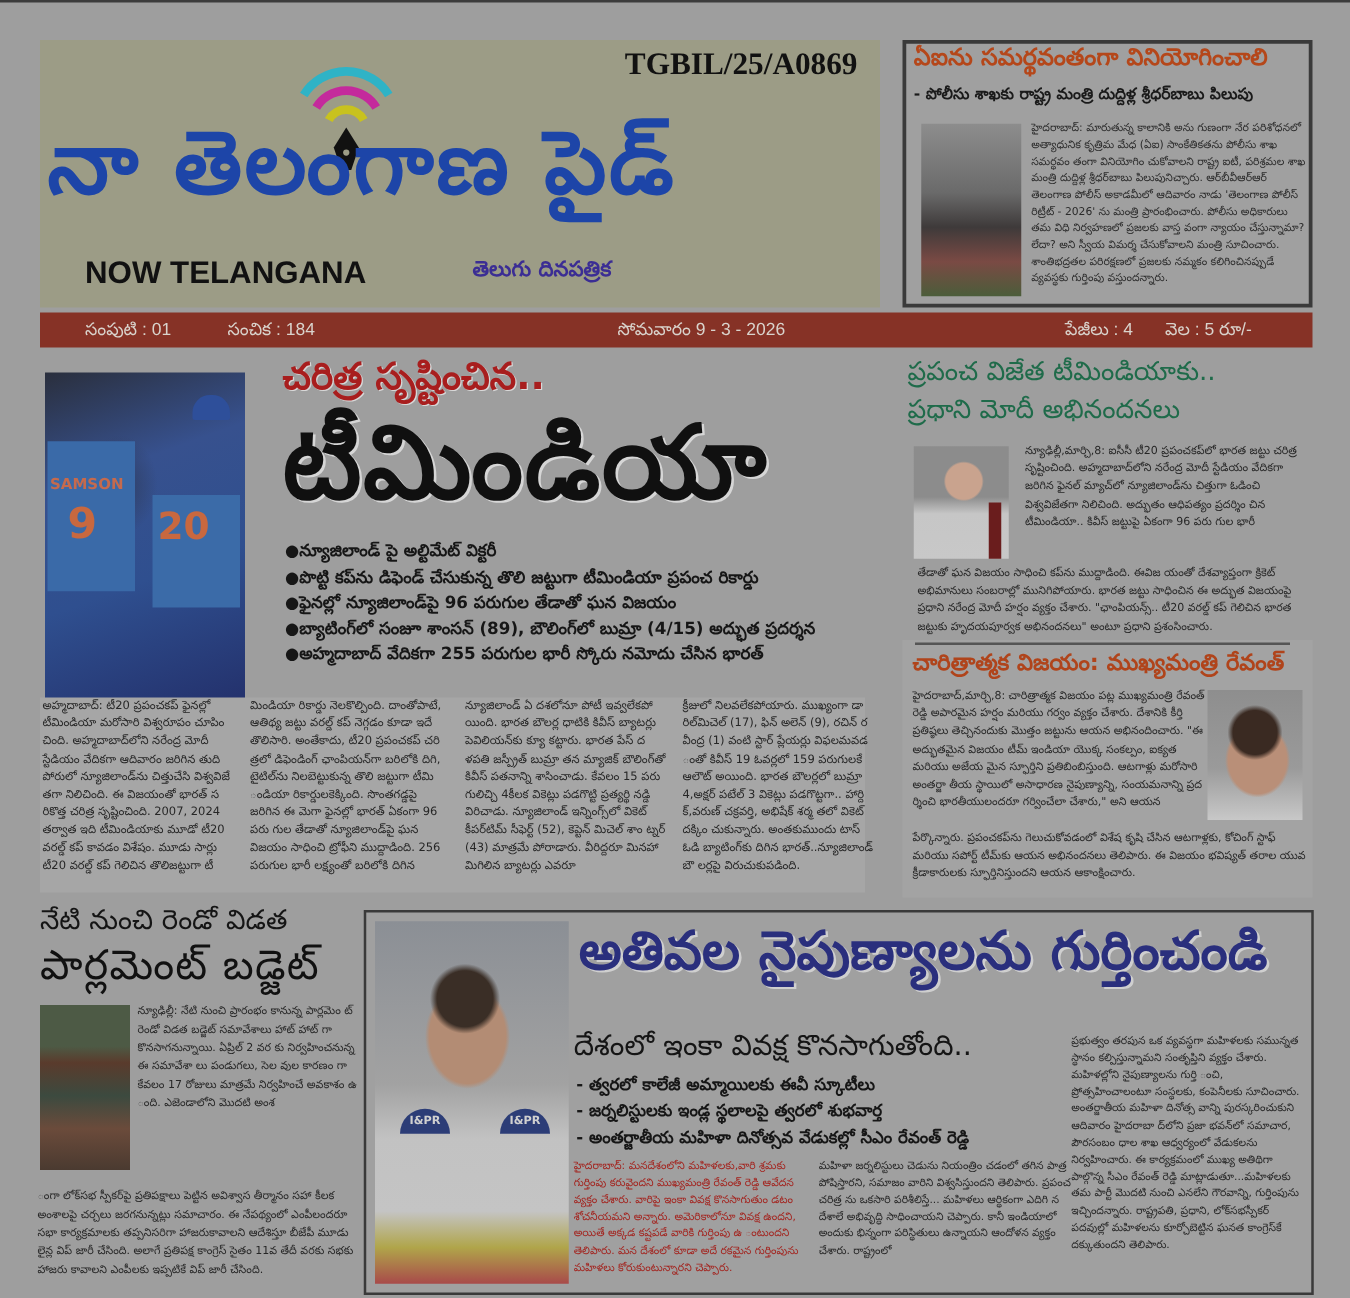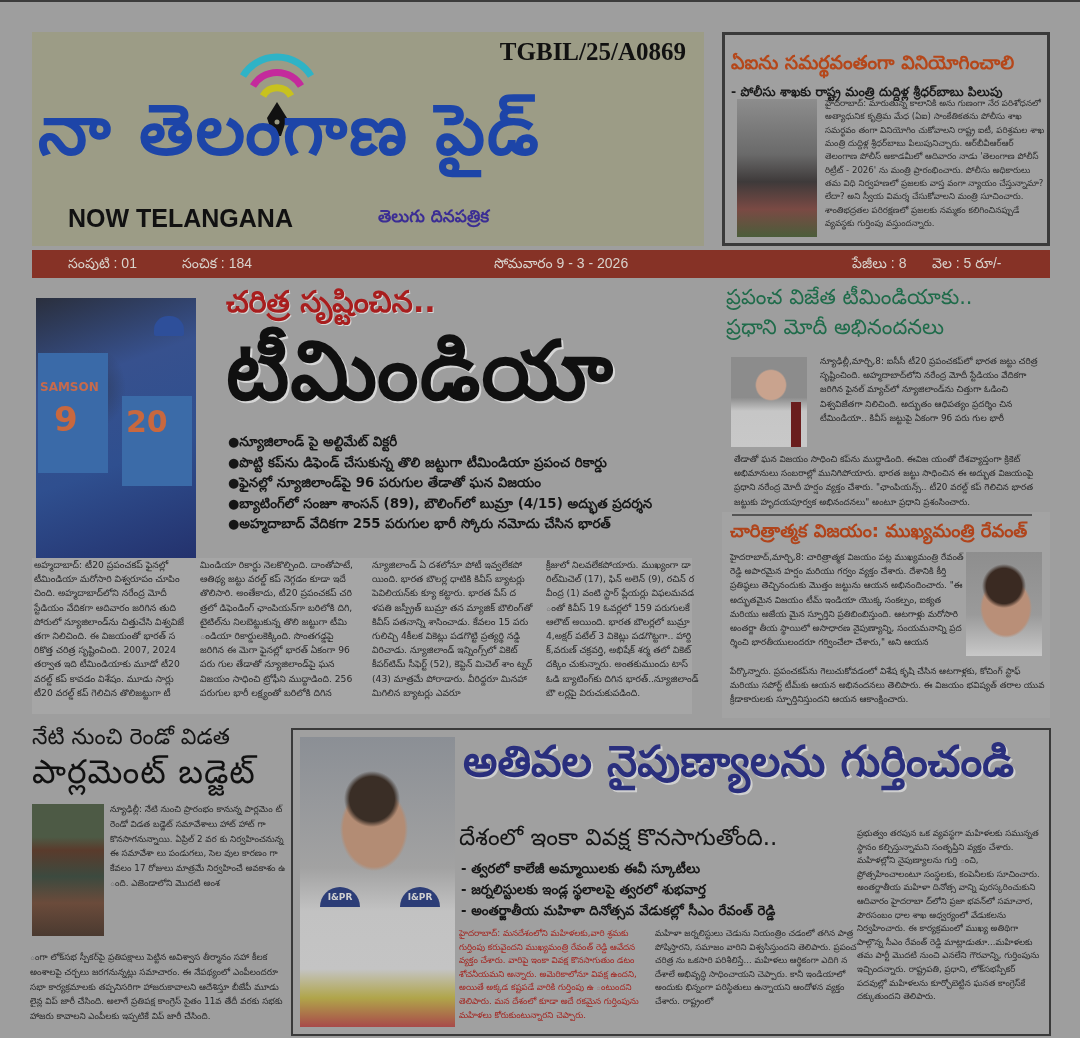--- a/index.html
+++ b/index.html
@@ -33,21 +33,21 @@
     font-family: "Liberation Sans", sans-serif; font-weight: bold; font-size: 25px; color: #111;
   }
   .title-daily {
     position: absolute; left: 346px; top: 174px;
     font-size: 17px; color: #3b2d94; font-weight: bold;
   }
 
   
   .ai-box {
     position: absolute; left: 722px; top: 32px; width: 328px; height: 214px;
-    border: 3px solid #3a3a3a; background: #a0a0a0; padding: 16px 6px;
+    border: 3px solid #3a3a3a; background: #a0a0a0; padding: 0 6px;
   }
   .ai-box .headline { font-size: 19px; font-weight: bold; color: #b5471a; white-space: nowrap; }
   .ai-box .subline { font-size: 12.5px; font-weight: bold; color: #1a1a1a; margin-top: 6px; white-space: nowrap; }
   .ai-box .photo {
     position: absolute; left: 12px; top: 64px; width: 80px; height: 138px;
     background: linear-gradient(180deg, #8d8d8d 0%, #6a6a6a 40%, #3e3a3a 60%, #7a4a44 80%, #4b5d3a 100%);
   }
   .ai-box .body {
     position: absolute; left: 100px; top: 62px; width: 220px;
     font-size: 8.6px; line-height: 1.55; color: #2b2b2b;
@@ -187,21 +187,21 @@
   <div class="headline">ఏఐను సమర్థవంతంగా వినియోగించాలి</div>
   <div class="subline">- పోలీసు శాఖకు రాష్ట్ర మంత్రి దుద్దిళ్ల శ్రీధర్‌బాబు పిలుపు</div>
   <div class="photo"></div>
   <div class="body">హైదరాబాద్: మారుతున్న కాలానికి అను గుణంగా నేర పరిశోధనలో అత్యాధునిక కృత్రిమ మేధ (ఏఐ) సాంకేతికతను పోలీసు శాఖ సమర్థవం తంగా వినియోగిం చుకోవాలని రాష్ట్ర ఐటీ, పరిశ్రమల శాఖ మంత్రి దుద్దిళ్ల శ్రీధర్‌బాబు పిలుపునిచ్చారు. ఆర్‌బీవీఆర్‌ఆర్ తెలంగాణ పోలీస్ అకాడమీలో ఆదివారం నాడు 'తెలంగాణ పోలీస్ రిట్రీట్ - 2026' ను మంత్రి ప్రారంభించారు. పోలీసు అధికారులు తమ విధి నిర్వహణలో ప్రజలకు వాస్త వంగా న్యాయం చేస్తున్నామా? లేదా? అని స్వీయ విమర్శ చేసుకోవాలని మంత్రి సూచించారు. శాంతిభద్రతల పరిరక్షణలో ప్రజలకు నమ్మకం కలిగించినప్పుడే వ్యవస్థకు గుర్తింపు వస్తుందన్నారు.</div>
 </div>
 
 <div class="infobar">
   <span style="left:36px">సంపుటి : 01</span>
   <span style="left:150px">సంచిక : 184</span>
   <span style="left:462px">సోమవారం 9 - 3 - 2026</span>
-  <span style="left:820px">పేజీలు : 8</span>
+  <span style="left:820px">పేజీలు : 4</span>
   <span style="left:900px">వెల : 5 రూ/-</span>
 </div>
 
 <div class="cricket-photo">
   <div class="cap"></div>
   <div class="jersey-a">
     <span class="name">SAMSON</span>
     <span class="num">9</span>
   </div>
   <div class="jersey-b">

